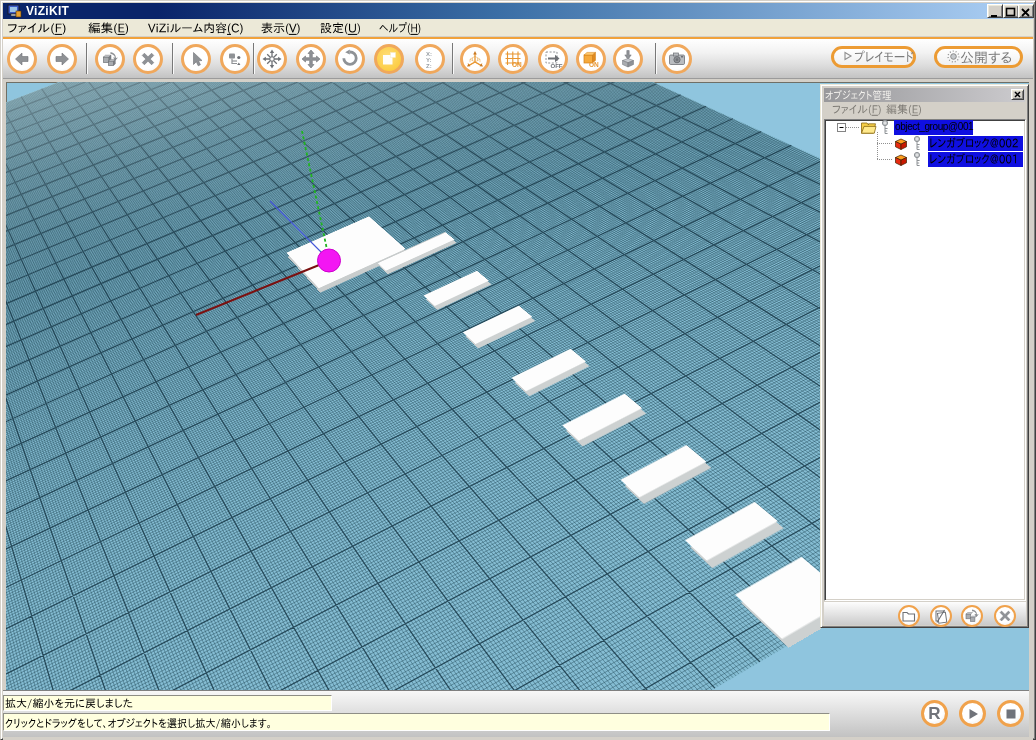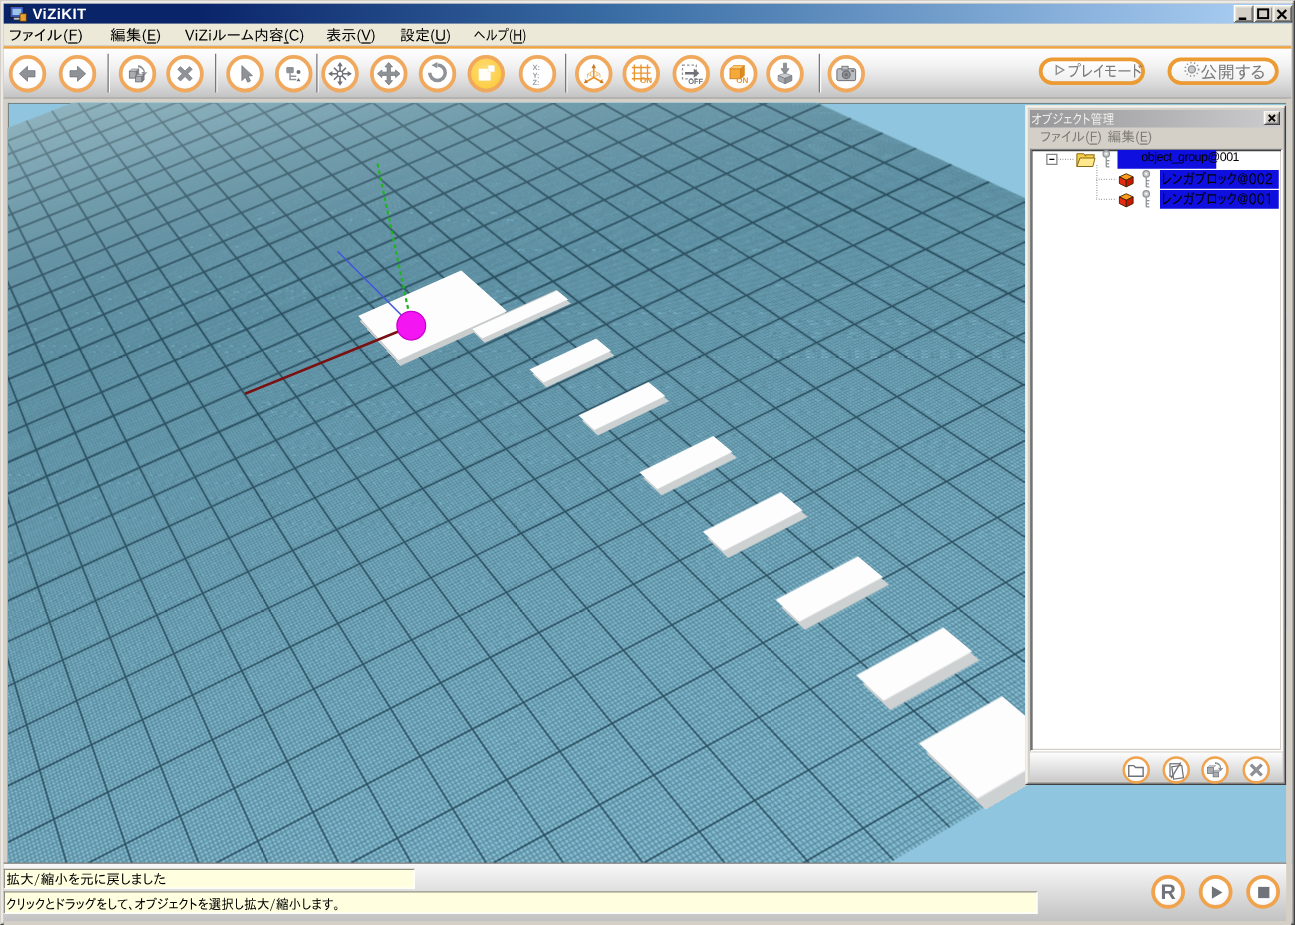--- a/index.html
+++ b/index.html
@@ -300,21 +300,21 @@
         <path d="M1.5 13.2 L4 6.4 h12 l-1.7 6.8 Z" fill="#FFE98C" stroke="#8a6914" stroke-width="0.8"></path>
       </svg></div>
 <div class="abs" style="left:59px;top:34px"><svg width="10" height="17" viewBox="0 0 10 17">
         <g stroke="#8E9296" fill="#C9CCCE" stroke-width="1">
           <circle cx="5" cy="4" r="2.6"></circle>
           <circle cx="5" cy="4" r="0.8" fill="#fff" stroke="none"></circle>
           <path d="M5 6.5 V14.5 M5 9.5 h2.6 M5 12 h2.2 M5 14.5 h2.6"></path>
         </g>
       </svg></div>
 <div class="sel" style="left:73px;top:34.5px;width:79px;height:15px"></div>
-<div class="abs" style="left:92px;top:36px;font-size:10px;letter-spacing:-0.4px;color:#000;font-family:'Liberation Sans'">object_group@001</div>
+<div class="abs" style="left:74px;top:36px;font-size:10px;letter-spacing:-0.4px;color:#000;font-family:'Liberation Sans'">object_group@001</div>
 <div class="dotv" style="left:56px;top:47px;height:27px"></div>
 <div class="dot" style="left:56px;top:58px;width:16px"></div>
 <div class="dot" style="left:56px;top:74px;width:16px"></div>
 <div class="abs" style="left:72px;top:51px"><svg width="16" height="16" viewBox="0 0 16 16">
         <path d="M2.5 5.5 L8 3 L13.5 5.5 L8 8.2 Z" fill="#FF9C1E" stroke="#3a2000" stroke-width="0.7"></path>
         <path d="M2.5 5.5 L8 8.2 V13.5 L2.5 10.8 Z" fill="#E82A10" stroke="#3a2000" stroke-width="0.7"></path>
         <path d="M13.5 5.5 L8 8.2 V13.5 L13.5 10.8 Z" fill="#C81800" stroke="#3a2000" stroke-width="0.7"></path>
       </svg></div>
 <div class="abs" style="left:91px;top:50px"><svg width="10" height="17" viewBox="0 0 10 17">
         <g stroke="#8E9296" fill="#C9CCCE" stroke-width="1">

